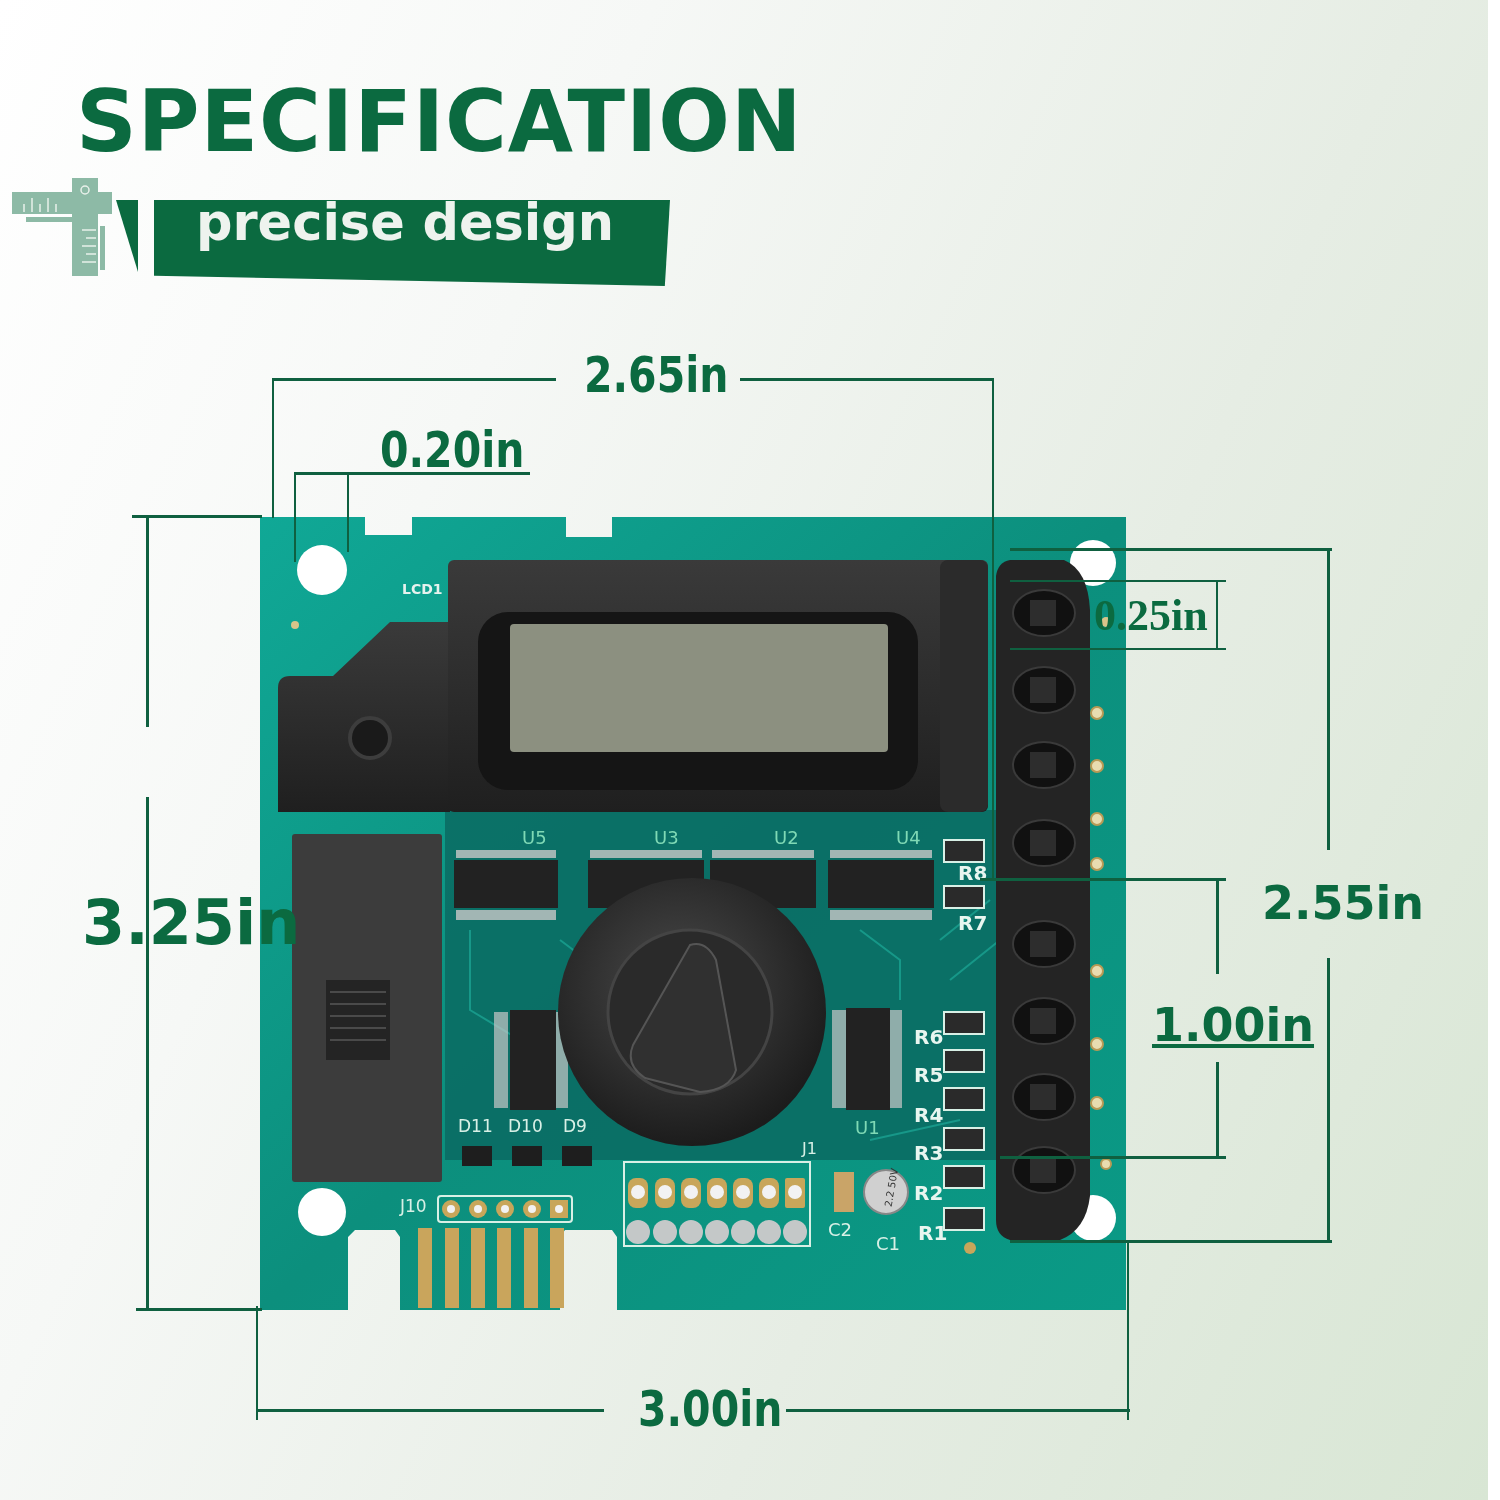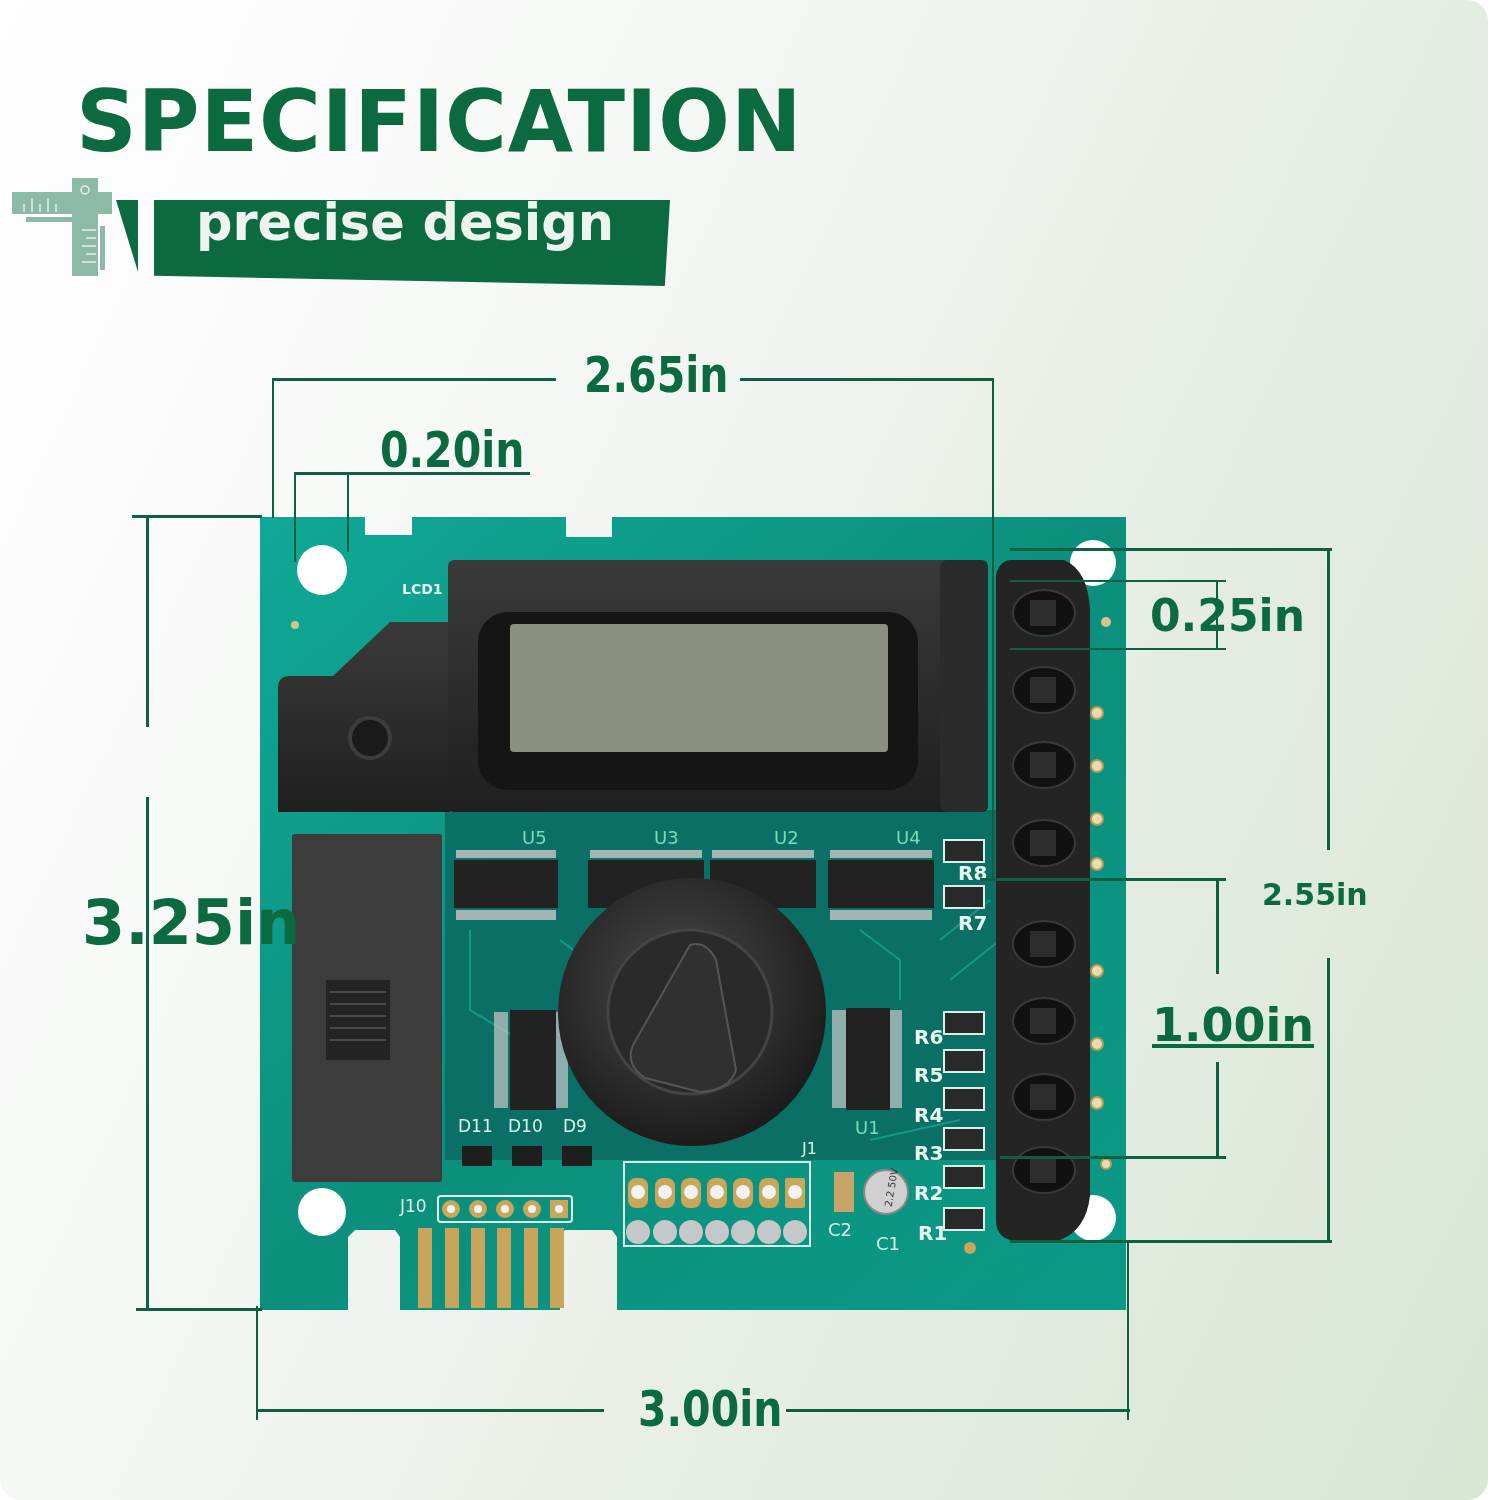--- a/index.html
+++ b/index.html
@@ -3,21 +3,20 @@
 <meta charset="utf-8">
 <style>
   * { box-sizing: border-box; margin: 0; padding: 0; }
   html, body { width: 1500px; height: 1500px; overflow: hidden; background: #ffffff; }
   body { position: relative; font-family: "DejaVu Sans", sans-serif; }
 
   .canvas {
     position: absolute; left: 0; top: 0; width: 1488px; height: 1500px;
     background: linear-gradient(115deg, #ffffff 0%, #f6f8f6 30%, #e6ede4 65%, #d8e6d4 100%);
     overflow: hidden;
-    border-radius: 21px;
   }
   .right-strip { position: absolute; left: 1488px; top: 0; width: 12px; height: 1500px; background: #ffffff; }
 
   
   .title {
     position: absolute; left: 76px; top: 78px;
     font-family: "DejaVu Sans", sans-serif; font-weight: bold;
     font-size: 86px; letter-spacing: 1px; color: #0b6a40;
     transform: scaleX(0.98); transform-origin: left top; line-height: 1;
   }
@@ -307,27 +306,27 @@
   <div class="dim-label dim-narrow" style="left:584px; top:350px; font-size:50px;">2.65in</div>
 
   <div class="line" style="left:294px; top:472px; width:236px; height:3px;"></div>
   <div class="line" style="left:294px; top:472px; width:2px; height:90px;"></div>
   <div class="line" style="left:347px; top:472px; width:2px; height:80px;"></div>
   <div class="dim-label dim-narrow" style="left:380px; top:425px; font-size:50px;">0.20in</div>
 
   <div class="line" style="left:1010px; top:580px; width:216px; height:2px;"></div>
   <div class="line" style="left:1010px; top:648px; width:216px; height:2px;"></div>
   <div class="line" style="left:1216px; top:580px; width:2px; height:70px;"></div>
-  <div class="dim-label" style="left:1150px; top:594px; font-size:44px;">0.25in</div>
+  <div class="dim-label" style="left:1094px; top:594px; font-size:44px;font-family:Liberation Serif, serif;">0.25in</div>
 
   <div class="line" style="left:1010px; top:548px; width:322px; height:3px;"></div>
   <div class="line" style="left:1010px; top:1240px; width:322px; height:3px;"></div>
   <div class="line" style="left:1327px; top:548px; width:3px; height:302px;"></div>
   <div class="line" style="left:1327px; top:958px; width:3px; height:284px;"></div>
-  <div class="dim-label" style="left:1262px; top:880px; font-size:30px;">2.55in</div>
+  <div class="dim-label" style="left:1262px; top:880px; font-size:46px;">2.55in</div>
 
   <div class="line" style="left:980px; top:878px; width:246px; height:3px;"></div>
   <div class="line" style="left:1000px; top:1156px; width:226px; height:3px;"></div>
   <div class="line" style="left:1216px; top:878px; width:3px; height:96px;"></div>
   <div class="line" style="left:1216px; top:1062px; width:3px; height:96px;"></div>
   <div class="dim-label" style="left:1152px; top:1002px; font-size:46px;text-decoration:underline;">1.00in</div>
 
   <div class="line" style="left:132px; top:515px; width:130px; height:3px;"></div>
   <div class="line" style="left:136px; top:1308px; width:126px; height:3px;"></div>
   <div class="line" style="left:146px; top:515px; width:3px; height:212px;"></div>

